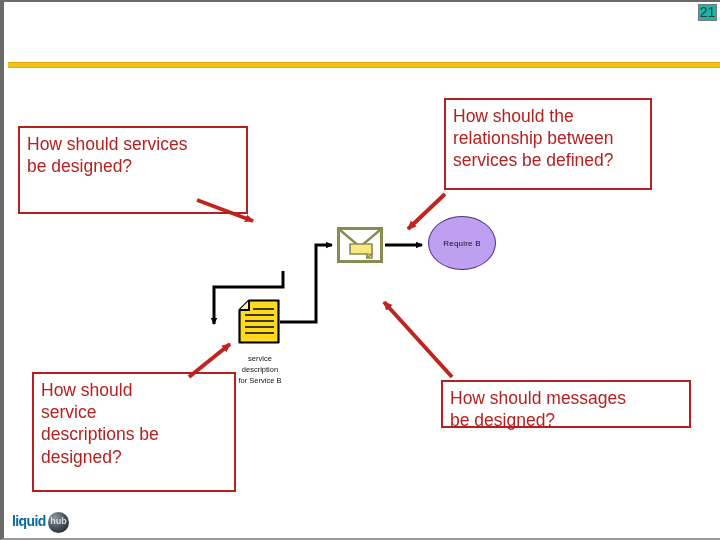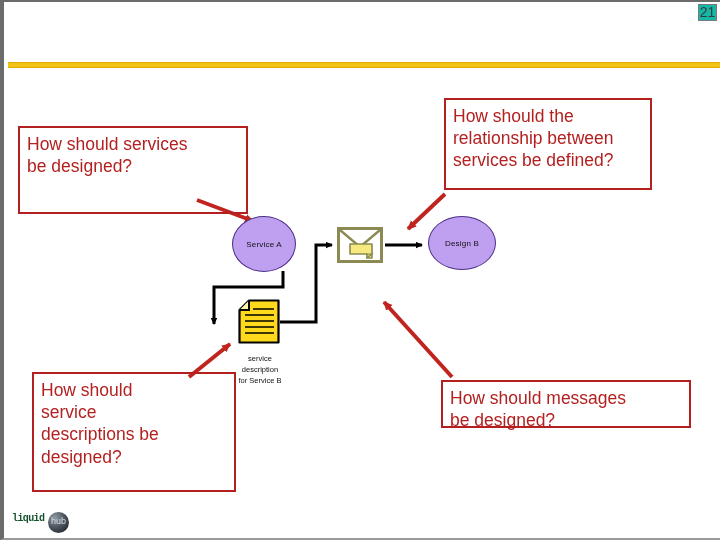--- a/index.html
+++ b/index.html
@@ -167,43 +167,43 @@
     position: absolute;
     left: 8px;
     top: 508px;
     width: 62px;
     height: 24px;
   }
   .logo-word {
     position: absolute;
     left: 0;
     top: 3px;
-    font-size: 10px;
+    font-size: 14px;
     font-weight: bold;
-    color: #14532d;
-    font-family: Liberation Mono, monospace;
+    color: #0369a1;
+    font-family: Liberation Sans, sans-serif;
     letter-spacing: -0.6px;
   }
   .logo-orb {
     position: absolute;
     left: 36px;
     top: 2px;
     width: 21px;
     height: 21px;
     border-radius: 50%;
     background: radial-gradient(circle at 33% 28%, #8f9aa4 0%, #4d565f 45%, #15181c 100%);
   }
   .logo-orb-text {
     position: absolute;
     left: 37px;
     top: 6px;
     width: 19px;
     text-align: center;
     font-size: 9px;
-    font-weight: normal;
+    font-weight: bold;
     color: #d8dde2;
     font-family: "Liberation Sans", sans-serif;
   }
 </style>
 </head>
 <body>
 
 <div id="slide">
 
   <div class="page-badge">21</div>
@@ -243,26 +243,23 @@
 
     <g stroke="#c0241f" stroke-width="4" fill="none">
       <path d="M185,375 L226,342" marker-end="url(#red)"></path>
     </g>
 
     <g stroke="#c0241f" stroke-width="4" fill="none">
       <path d="M448,375 L380,300" marker-end="url(#red)"></path>
     </g>
   </svg>
 
-  <div class="service-node" id="service-a">
-    <span class="label">Service A</span>
-  </div>
 
   <div class="service-node" id="service-b">
-    <span class="label">Design B</span>
+    <span class="label">Require B</span>
   </div>
 
   <svg id="message-icon" viewBox="0 0 46 36" xmlns="http://www.w3.org/2000/svg">
     <rect x="1.5" y="1.5" width="43" height="33" fill="#ffffff" stroke="#8a8a52" stroke-width="3"></rect>
     <path d="M3,3 L23,20 L43,3" fill="none" stroke="#8a8a52" stroke-width="2.4"></path>
     <path d="M13,17 L35,17 L35,31 L30,31 L30,27 L13,27 z" fill="#f7e97f" stroke="#8a8a52" stroke-width="1.6" stroke-linejoin="round"></path>
     <path d="M30,31 L30,27 L35,27 z" fill="#d9cf6a" stroke="#8a8a52" stroke-width="1.2"></path>
   </svg>
 
   <svg id="doc-icon" viewBox="0 0 42 45" xmlns="http://www.w3.org/2000/svg">

